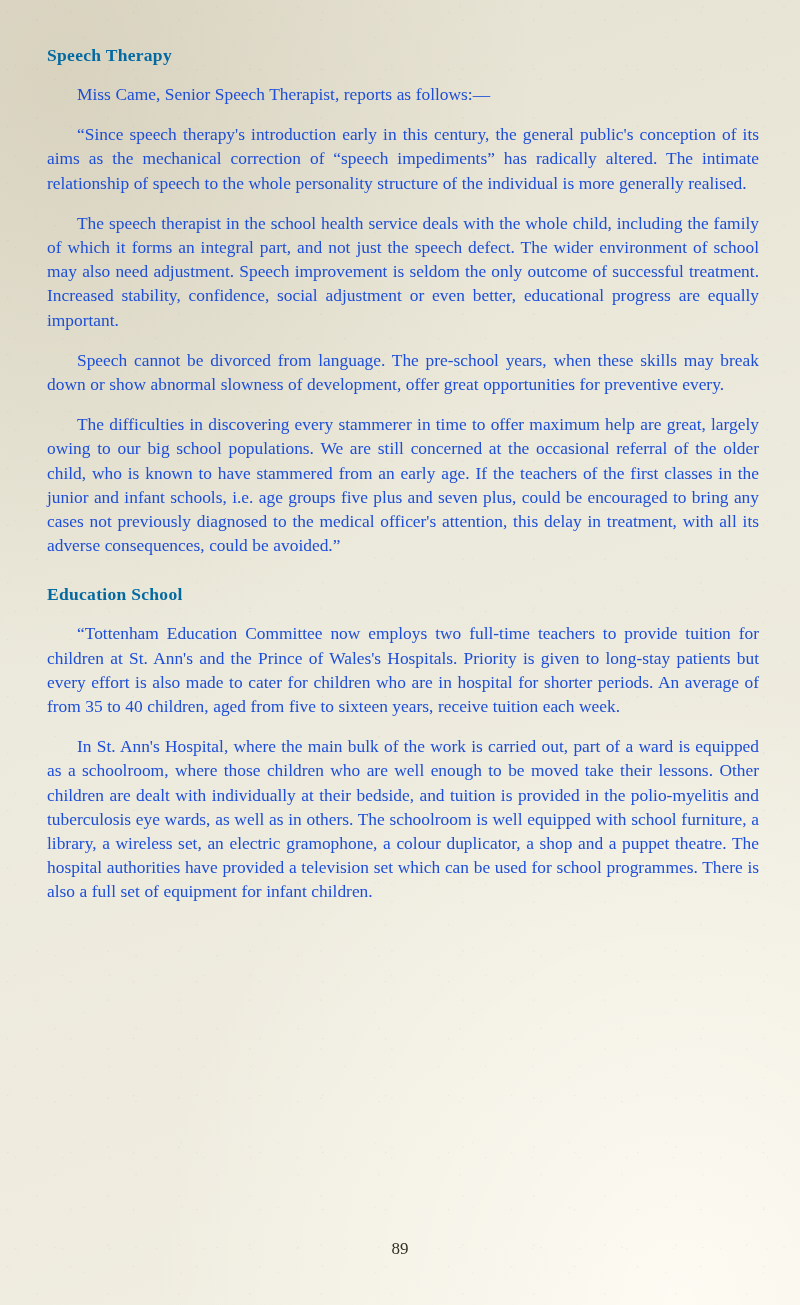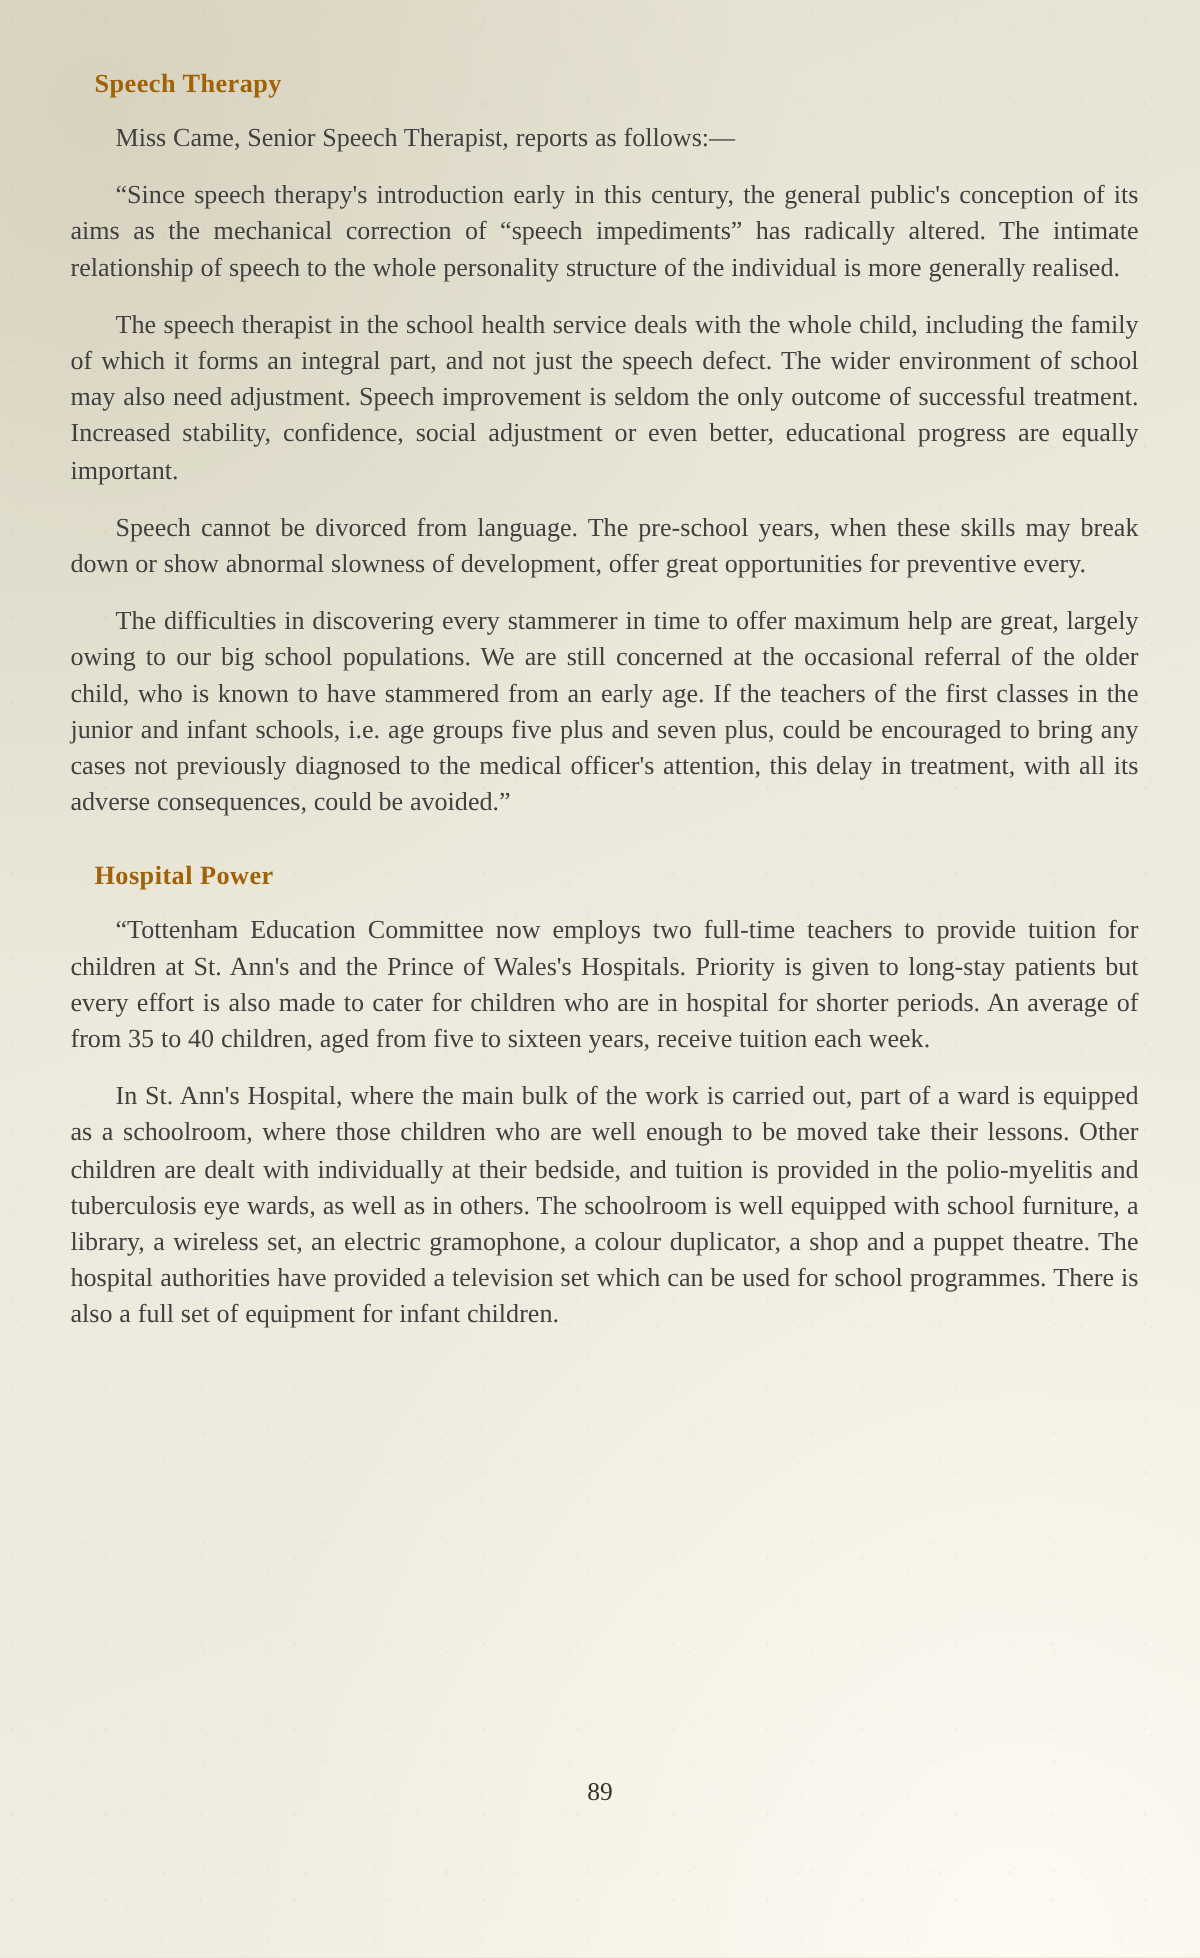--- a/index.html
+++ b/index.html
@@ -33,50 +33,50 @@
   .content {
     position: absolute;
     left: 47px;
     top: 44px;
     width: 712px;
   }
   h2.section-heading {
     font-size: 17.5px;
     font-weight: bold;
     letter-spacing: 0.3px;
-    margin: 0 0 13px 16px;
+    margin: 0 0 13px 0;
     line-height: 22px;
-    color: #a16207;
+    color: #0369a1;
   }
   h2.section-heading.spaced {
     margin-top: 26px;
   }
   p.body-par {
     font-size: 17.4px;
     line-height: 24.2px;
     text-align: justify;
     text-justify: inter-word;
-    margin: 0 0 14px 0;
+    margin: 16px 0 14px 0;
     text-indent: 30px;
-    color: #404040;
+    color: #1d4ed8;
     word-spacing: 0.2px;
     font-family: Liberation Serif, serif;
   }
   p.body-par.nojust {
     text-align: left;
   }
   p.body-par.lead-in {
     text-indent: 30px;
     text-align: left;
   }
   .page-number {
     position: absolute;
     left: 0;
     right: 0;
-    top: 1185px;
+    top: 1239px;
     text-align: center;
     font-size: 17px;
     line-height: 20px;
     color: #342f26;
   }
   
   .grain {
     position: absolute;
     inset: 0;
     opacity: 0.16;
@@ -103,21 +103,21 @@
     <p class="body-par lead-in">Miss Came, Senior Speech Therapist, reports as follows:—</p>
 
     <p class="body-par">“Since speech therapy's introduction early in this century, the general public's conception of its aims as the mechanical correction of “speech impediments” has radically altered. The intimate relationship of speech to the whole personality structure of the individual is more generally realised.</p>
 
     <p class="body-par">The speech therapist in the school health service deals with the whole child, including the family of which it forms an integral part, and not just the speech defect. The wider environment of school may also need adjustment. Speech improvement is seldom the only outcome of successful treatment. Increased stability, confidence, social adjustment or even better, educational progress are equally important.</p>
 
     <p class="body-par">Speech cannot be divorced from language. The pre-school years, when these skills may break down or show abnormal slowness of development, offer great opportunities for preventive every.</p>
 
     <p class="body-par">The difficulties in discovering every stammerer in time to offer maximum help are great, largely owing to our big school populations. We are still concerned at the occasional referral of the older child, who is known to have stammered from an early age. If the teachers of the first classes in the junior and infant schools, i.e. age groups five plus and seven plus, could be encouraged to bring any cases not previously diagnosed to the medical officer's attention, this delay in treatment, with all its adverse consequences, could be avoided.”</p>
 
-    <h2 class="section-heading spaced">Hospital Power</h2>
+    <h2 class="section-heading spaced">Education School</h2>
 
 
     <p class="body-par">“Tottenham Education Committee now employs two full-time teachers to provide tuition for children at St. Ann's and the Prince of Wales's Hospitals. Priority is given to long-stay patients but every effort is also made to cater for children who are in hospital for shorter periods. An average of from 35 to 40 children, aged from five to sixteen years, receive tuition each week.</p>
 
     <p class="body-par">In St. Ann's Hospital, where the main bulk of the work is carried out, part of a ward is equipped as a schoolroom, where those children who are well enough to be moved take their lessons. Other children are dealt with individually at their bedside, and tuition is provided in the polio-myelitis and tuberculosis eye wards, as well as in others. The schoolroom is well equipped with school furniture, a library, a wireless set, an electric gramophone, a colour duplicator, a shop and a puppet theatre. The hospital authorities have provided a television set which can be used for school programmes. There is also a full set of equipment for infant children.</p>
 
 
   </div>
 
   <div class="page-number">89</div>

